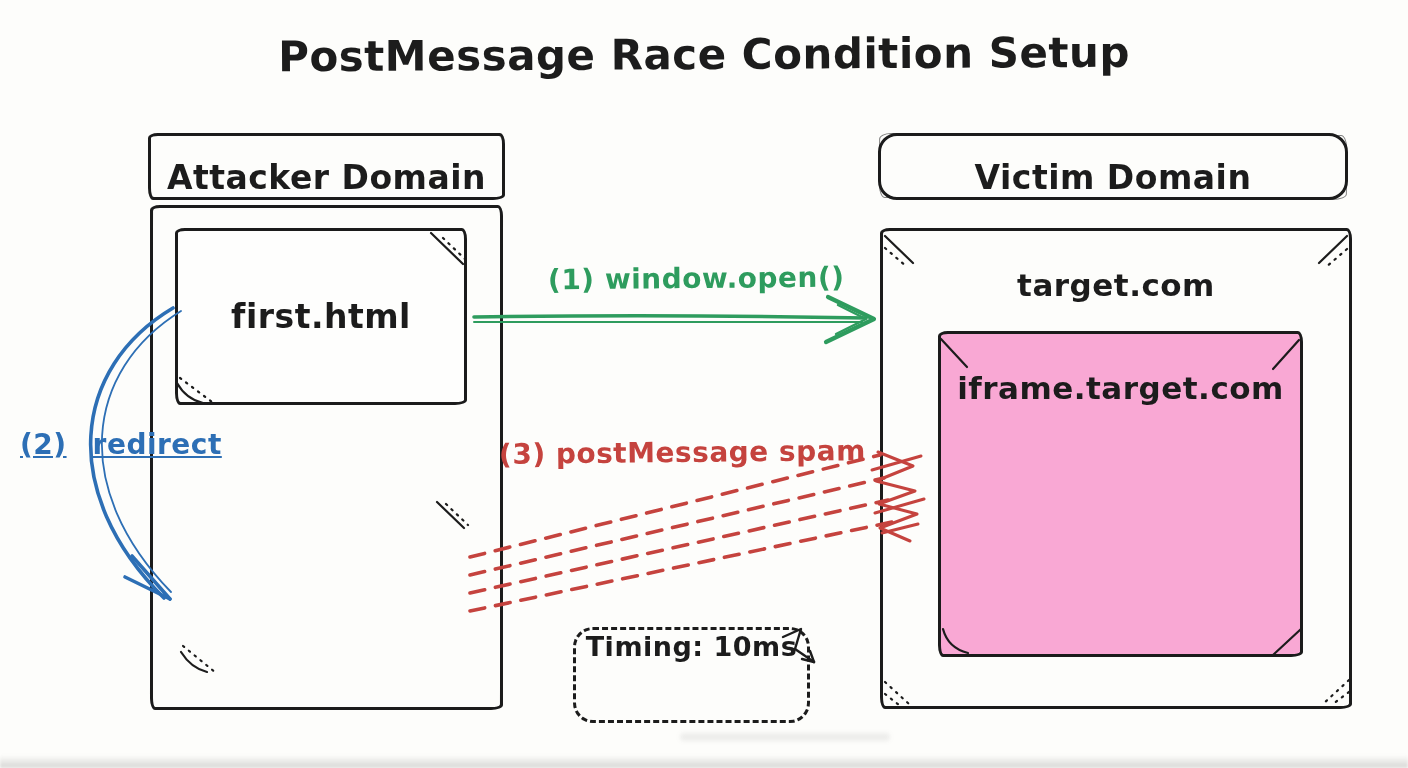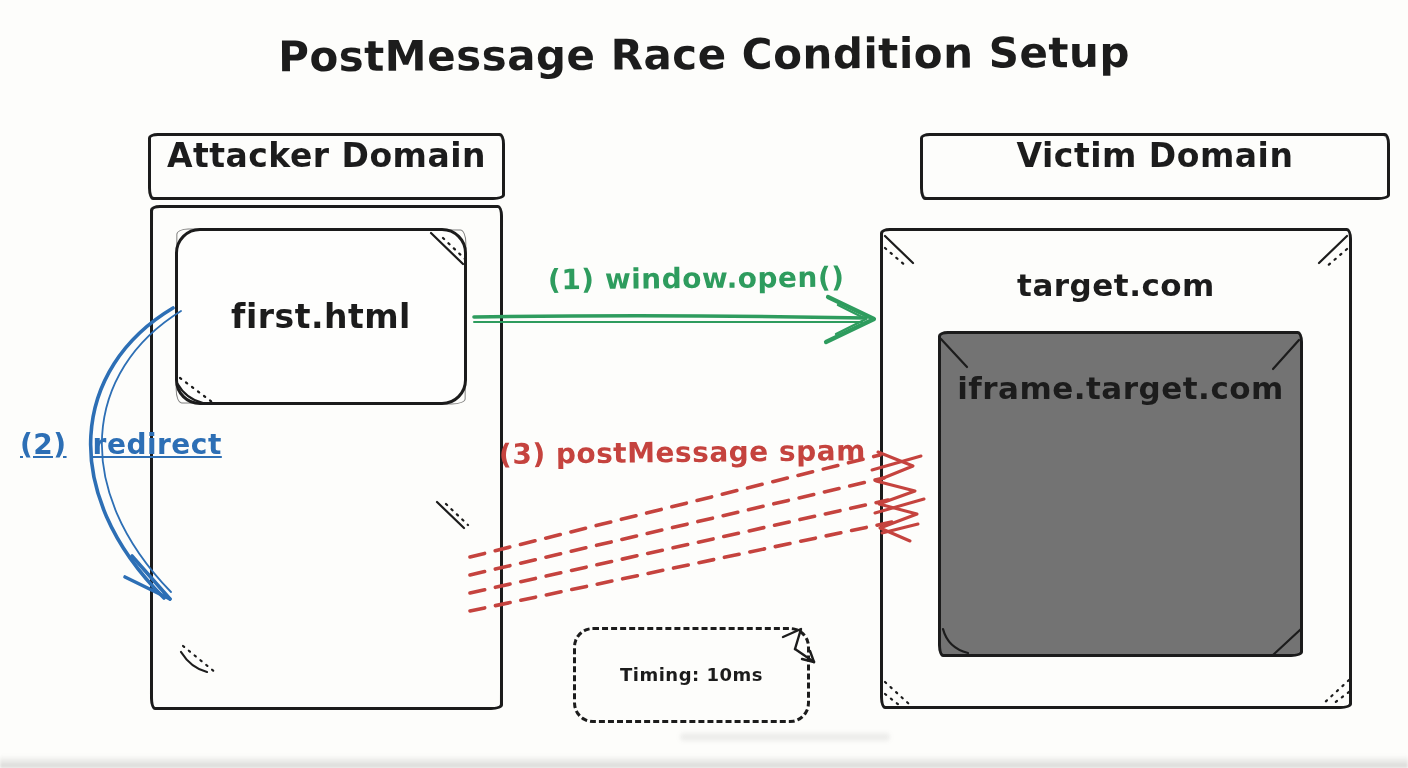--- a/index.html
+++ b/index.html
@@ -35,69 +35,67 @@
     position: absolute;
     inset: -2px;
     border: 1px solid var(--ink, #1c1c1c);
     border-radius: 12px 6px 14px 6px / 6px 13px 6px 14px;
     opacity: 0.55;
     transform: rotate(0.25deg);
     pointer-events: none;
   }
   .header-box {
     display: flex;
-    align-items: flex-start;
+    align-items: flex-end;
     justify-content: center;
     font-size: 33px;
     z-index: 2;
   }
   .page-box {
     display: flex;
     align-items: center;
     justify-content: center;
     font-size: 33px;
     z-index: 3;
     background: #fefefd;
-    border-radius: 25px;
   }
   .container-box { z-index: 1; }
   .top-label-box {
     z-index: 2;
     text-align: center;
   }
   .top-label-box .box-top-label {
     display: block;
     margin-top: 36px;
     font-size: 31px;
   }
   .iframe-box {
     z-index: 3;
-    background: #737373;
+    background: #f9a8d4;
   }
   .step-label {
     position: absolute;
     white-space: nowrap;
     font-size: 28px;
     z-index: 6;
   }
   .step1 { color: var(--green, #2e9c5e); left: 548px; top: 262px; transform: rotate(-0.5deg); }
   .step2 { color: var(--blue, #2d6fb5); left: 20px; top: 428px; text-decoration: underline; }
   .step2 .gap-space { display: inline-block; width: 26px; }
   .step3 { color: var(--red, #c94741); left: 499px; top: 436px; transform: rotate(-0.6deg); }
   .timing-box {
     position: absolute;
     left: 573px; top: 627px;
     width: 237px; height: 96px;
     border: 3px dashed var(--ink, #1c1c1c);
     border-radius: 20px;
     display: flex;
     flex-direction: column;
     align-items: center;
-    justify-content: center;
-    font-size: 18px;
+    font-size: 27px;
     line-height: 1.28;
     z-index: 4;
     background: transparent;
   }
   svg.overlay {
     position: absolute;
     left: 0; top: 0;
     width: 1408px; height: 768px;
     z-index: 5;
     pointer-events: none;
@@ -131,21 +129,21 @@
     <span>Attacker Domain</span>
   </div>
 
   <div class="sketch-box container-box" style="left:150px; top:205px; width:353px; height:505px;"></div>
 
   <div class="sketch-box page-box hand" style="left:175px; top:228px; width:292px; height:177px;">
     <span>first.html</span>
   </div>
 
 
-  <div class="sketch-box header-box hand" style="left:920px; top:133px; width:470px; height:67px;">
+  <div class="sketch-box header-box hand" style="left:878px; top:133px; width:470px; height:67px;border-radius:19px;">
     <span>Victim Domain</span>
   </div>
 
   <div class="sketch-box container-box top-label-box" style="left:880px; top:228px; width:472px; height:481px;">
     <span class="box-top-label hand">target.com</span>
   </div>
 
   <div class="sketch-box iframe-box top-label-box" style="left:938px; top:331px; width:365px; height:326px;">
     <span class="box-top-label hand">iframe.target.com</span>
   </div>

